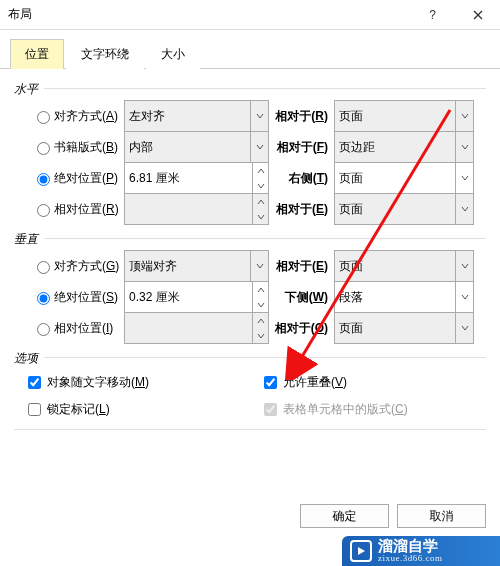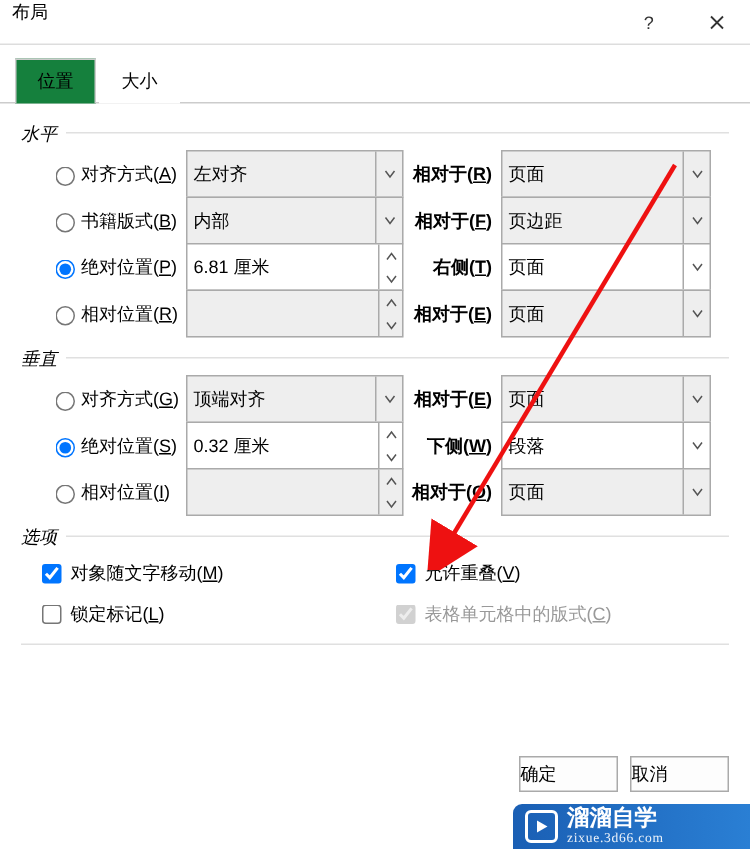--- a/index.html
+++ b/index.html
@@ -1,23 +1,23 @@
 <!DOCTYPE html>
 <html><head>
 <meta charset="utf-8">
 <style>
   * { box-sizing: border-box; font-family: "Microsoft YaHei", "SimSun", sans-serif; font-size: 12px; }
   body { margin: 0; background: #fff; width: 500px; height: 566px; position: relative; overflow: hidden; }
-  .titlebar { height: 30px; display: flex; padding: 0 0 0 8px; border-bottom: 1px solid #ddd; background: #fff; }
+  .titlebar { height: 30px; display: flex; align-items: center; padding: 0 0 0 8px; border-bottom: 1px solid #ddd; background: #fff; }
   .titlebar .title { flex: 1; font-size: 12px; }
   .titlebar .btn { width: 45px; height: 30px; display: flex; align-items: center; justify-content: center; color: #333; }
   .titlebar .btn svg { width: 10px; height: 10px; }
   .tabs { display: flex; padding: 8px 10px 0 10px; border-bottom: 1px solid #ccc; }
   .tab { padding: 6px 14px; border: 1px solid transparent; border-bottom: none; margin-right: 2px; cursor: pointer; background: #fff; position: relative; top: 1px; }
-  .tab.active { border-color: #ccc; background: #15803d; }
+  .tab.active { border-color: #ccc; background: #fef9c3; }
   .content { padding: 6px 14px 0 14px; }
   .group-label { font-size: 12px; padding: 6px 0 2px 0; position: relative; font-style: italic; }
   .group-label::after { content:""; position:absolute; left: 30px; right:0; top:50%; border-top:1px solid #e0e0e0; }
   .row { display: flex; align-items: center; height: 30px; margin: 1px 12px; }
   .radio-cell { width: 98px; display: flex; align-items: center; padding-left: 6px; }
   .radio-cell input { margin-right: 4px; }
   .underline { text-decoration: underline; }
   .combo, .spinner { height: 32px; border: 1px solid #aaa; background: #eee; display: flex; align-items: center; padding: 0 4px; position: relative; }
   .combo.white, .spinner.white { background: #fff; }
   .combo .caret { position: absolute; right: 0; top: 0; width: 18px; height: 100%; display:flex; align-items:center; justify-content:center; border-left:1px solid #aaa; }
@@ -25,21 +25,21 @@
   .spinner .spins div { flex:1; display:flex; align-items:center; justify-content:center; }
   .col-val { width: 145px; }
   .col-rel-lbl { width: 65px; text-align: right; padding-right: 6px; font-weight: bold; }
   .col-rel-val { flex: 1; }
   .checkbox-row { display:flex; align-items:center; padding: 4px 0 4px 10px; }
   .checkbox-row input { margin-right: 6px; }
   .options-wrap { display:flex; }
   .options-col { flex:1; }
   .disabled { color: #999; }
   .button-bar { position:absolute; bottom:38px; right:14px; display:flex; gap:8px; }
-  .btn-std { width:66px; height:24px; border:1px solid #aaa; background:#fdfdfd; display:flex; align-items:center; }
+  .btn-std { width:89px; height:24px; border:1px solid #aaa; background:#fdfdfd; display:flex; align-items:center; justify-content:center; }
   .watermark { position:absolute; bottom:0; right:0; width:158px; height:30px; background: linear-gradient(90deg,#1a5fb4,#2a7fd4); color:#fff; display:flex; align-items:center; padding:0 8px; border-top-left-radius:6px; }
   .watermark .play { width:22px; height:22px; border:2px solid #fff; border-radius:4px; margin-right:6px; display:flex; align-items:center; justify-content:center;}
   .watermark .txt { display:flex; flex-direction:column; line-height:1.1;}
   .watermark .txt .big { font-size:15px; font-weight:bold; }
   .watermark .txt .small { font-size:9px; letter-spacing:0.5px; opacity:0.9;font-family:Liberation Serif, serif;}
   .caret svg, .spins svg { width:8px; height:8px; }
   .arrow-overlay { position:absolute; pointer-events:none; z-index:5; }
   .hr-bottom { border-top:1px solid #e0e0e0; margin: 6px 0 0 0; }
 </style>
 </head>
@@ -53,20 +53,21 @@
   <div class="btn">
     <svg viewBox="0 0 10 10">
         <line x1="1" y1="1" x2="9" y2="9" stroke="#333" stroke-width="1.2"></line>
         <line x1="9" y1="1" x2="1" y2="9" stroke="#333" stroke-width="1.2"></line>
       </svg>
   </div>
 </div>
 
 <div class="tabs">
   <div class="tab active"><span>位置</span></div>
+  <div class="tab"><span>文字环绕</span></div>
   <div class="tab"><span>大小</span></div>
 </div>
 
 <div class="content">
 
   <div class="group-label"><span>水平</span></div>
 
   <div class="row">
     <label class="radio-cell">
       <input type="radio" name="h" style="">

